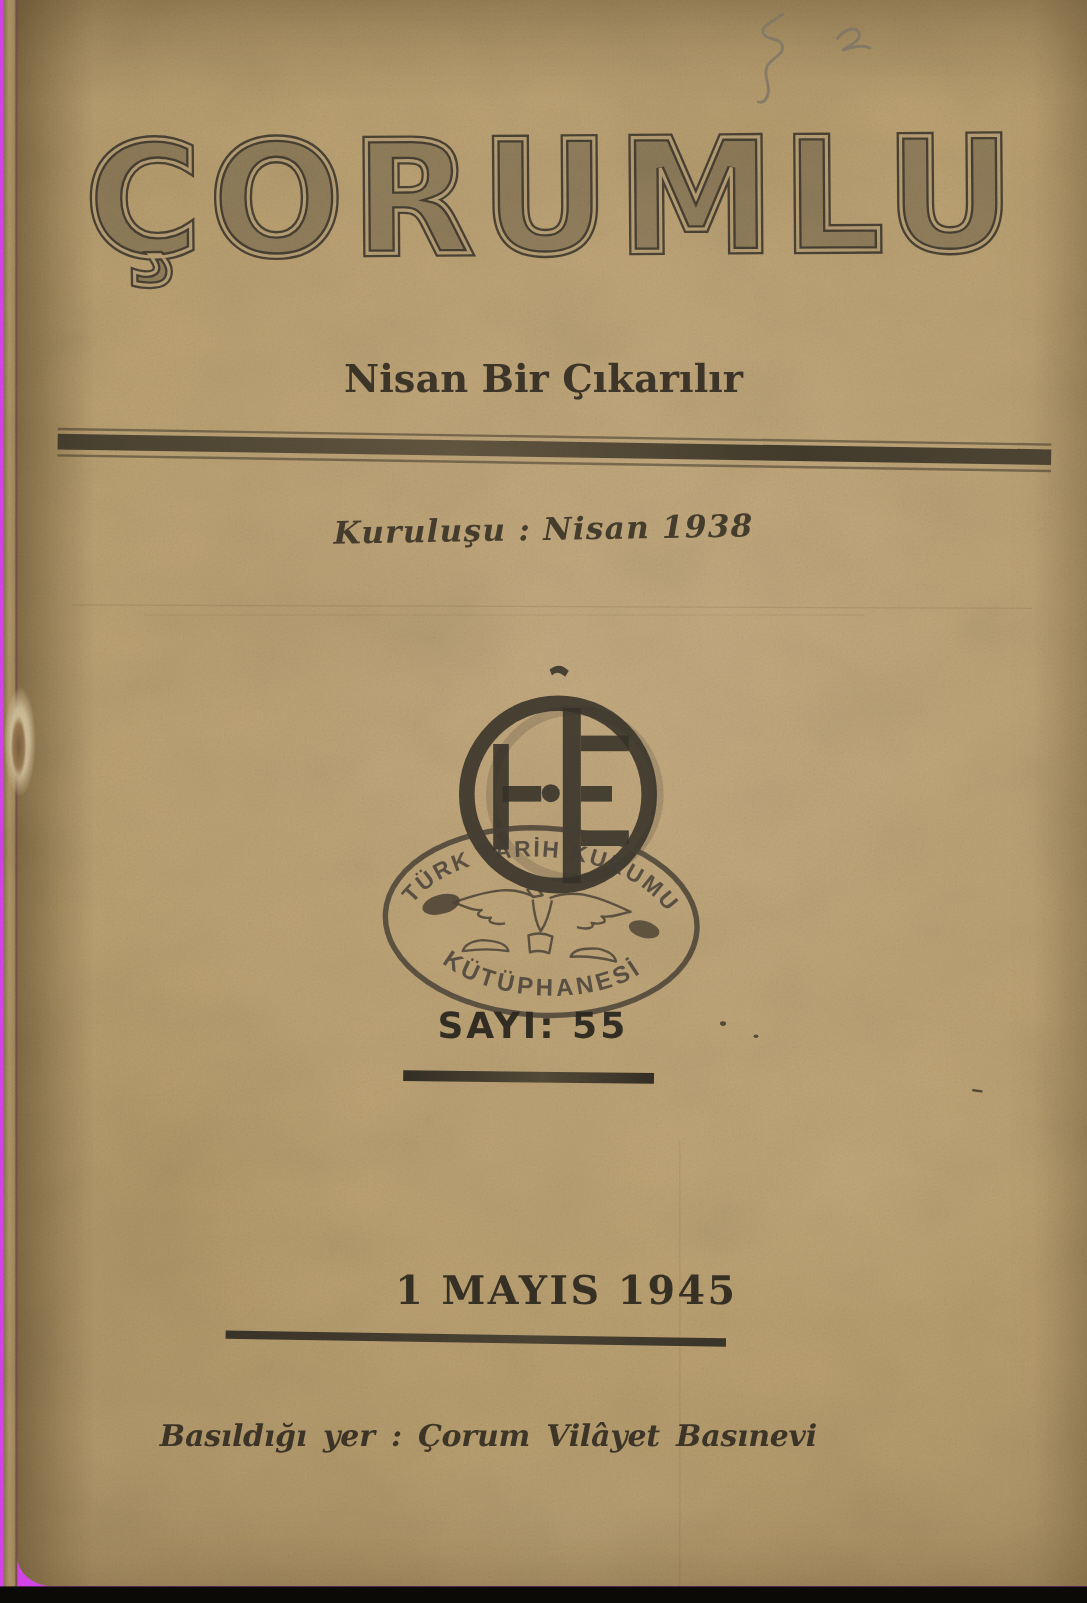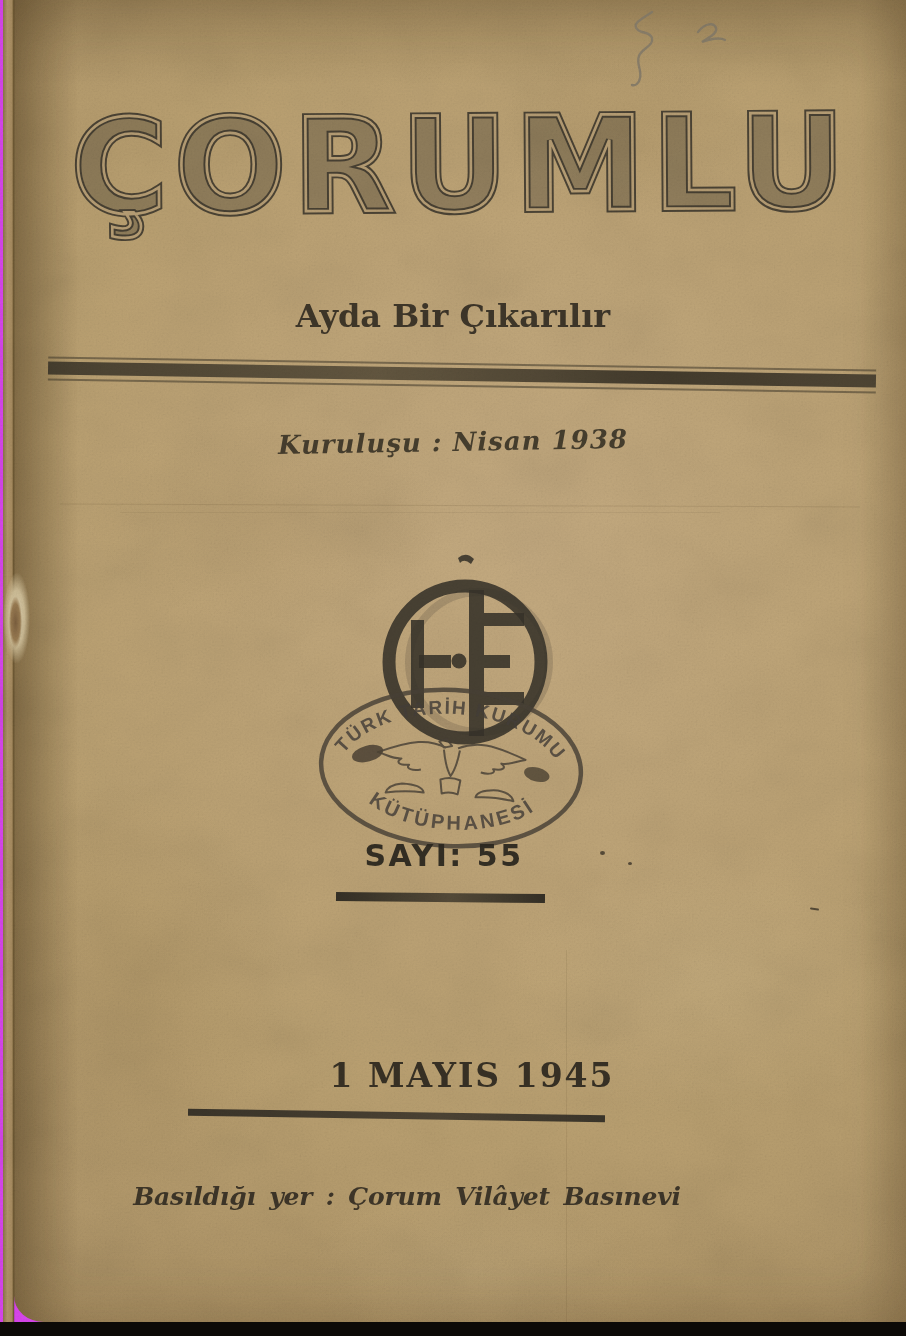--- a/index.html
+++ b/index.html
@@ -87,21 +87,21 @@
   <svg id="handwriting" width="200" height="90" viewBox="0 0 200 90">
     <g stroke="#857c6b" stroke-width="2.4" fill="none" stroke-linecap="round" opacity="0.85">
       <path d="M92,12 c-10,7 -20,11 -15,17 c4,5 13,2 15,9 c2,8 -10,10 -13,18 c-3,8 3,14 1,22 c-1,6 -5,8 -8,7"></path>
       <path d="M138,32 c7,-9 16,-10 18,-4 c2,6 -9,10 -14,14 c7,-3 18,-5 23,-2"></path>
     </g>
   </svg>
 
   <div class="masthead" id="masthead-outer">ÇORUMLU</div>
   <div class="masthead" id="masthead-inner">ÇORUMLU</div>
 
-  <div class="serifline" id="subtitle2">Ayda Bir Çıkarılır</div>
+  <div class="serifline" id="subtitle2">Nisan Bir Çıkarılır</div>
 
   <div id="big-rule">
     <div class="thin"></div>
     <div class="thick"></div>
     <div class="thin"></div>
   </div>
 
   <div class="serifline" id="founded">Kuruluşu : Nisan 1938</div>
 
   <svg id="emblem" width="180" height="210" viewBox="0 0 180 210">

